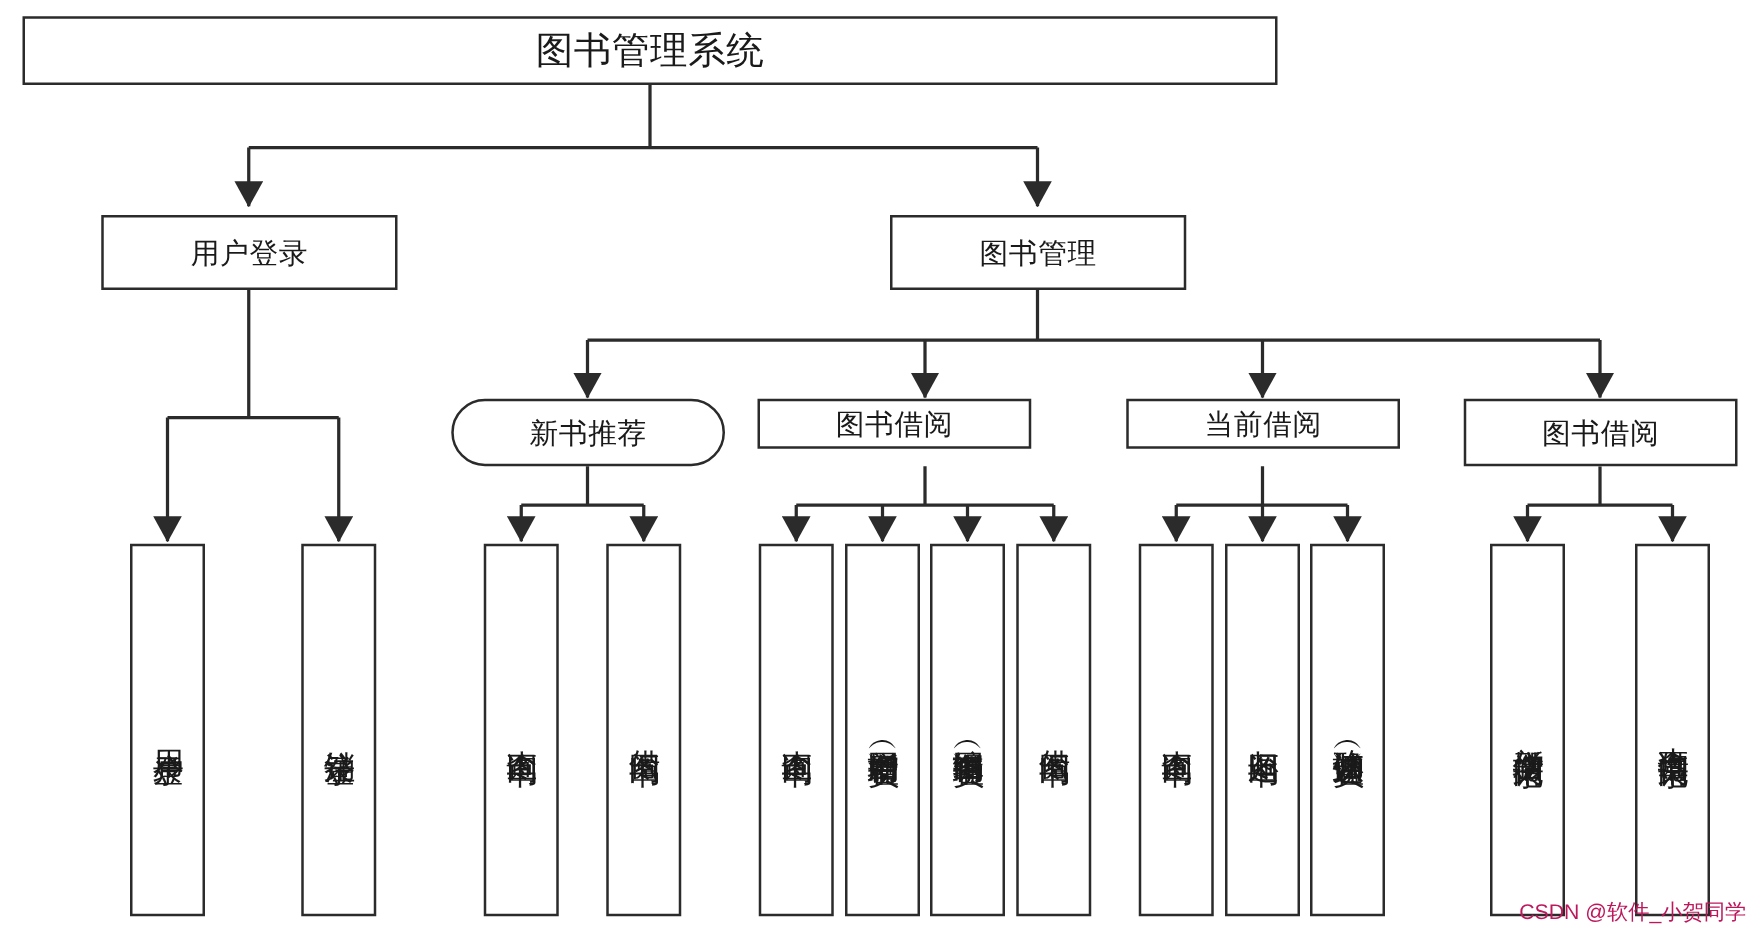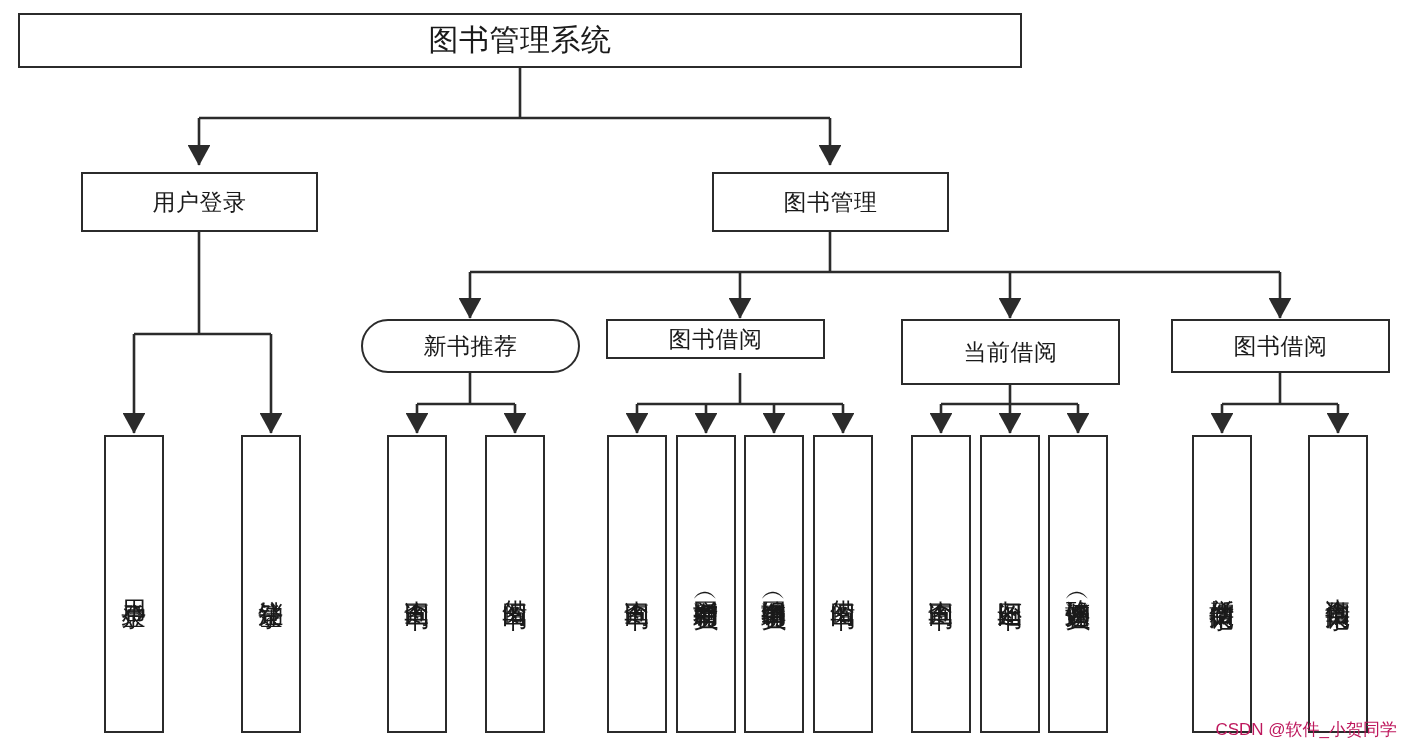--- a/index.html
+++ b/index.html
@@ -136,21 +136,21 @@
   <div class="node lvl2" style="left:712px; top:172px; width:237px; height:60px;align-items:center;">
     <span class="node-label">图书管理</span>
   </div>
 
   <div class="node lvl3" style="left:361px; top:319px; width:219px; height:54px;border-radius:27px;">
     <span class="node-label">新书推荐</span>
   </div>
   <div class="node lvl3" style="left:606px; top:319px; width:219px; height:40px;">
     <span class="node-label">图书借阅</span>
   </div>
-  <div class="node lvl3" style="left:901px; top:319px; width:219px; height:66px;">
+  <div class="node lvl3" style="left:901px; top:319px; width:219px; height:40px;">
     <span class="node-label">当前借阅</span>
   </div>
   <div class="node lvl3" style="left:1171px; top:319px; width:219px; height:54px;">
     <span class="node-label">图书借阅</span>
   </div>
 
   <div class="node leaf" style="left:104px; top:435px; width:60px; height:298px;">
     <span class="node-label">用户登录</span>
   </div>
   <div class="node leaf" style="left:241px; top:435px; width:60px; height:298px;">

